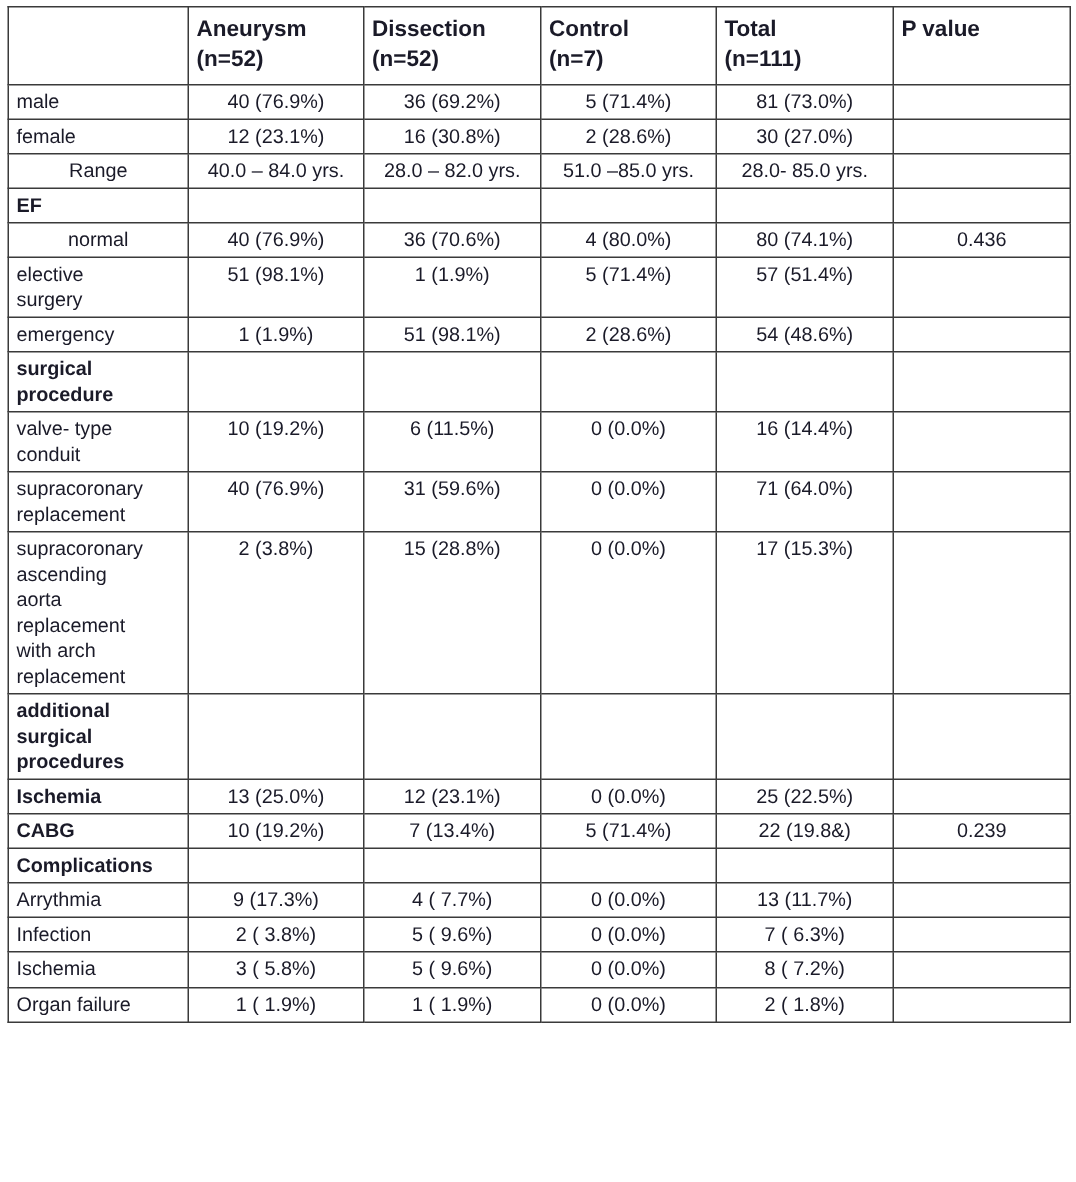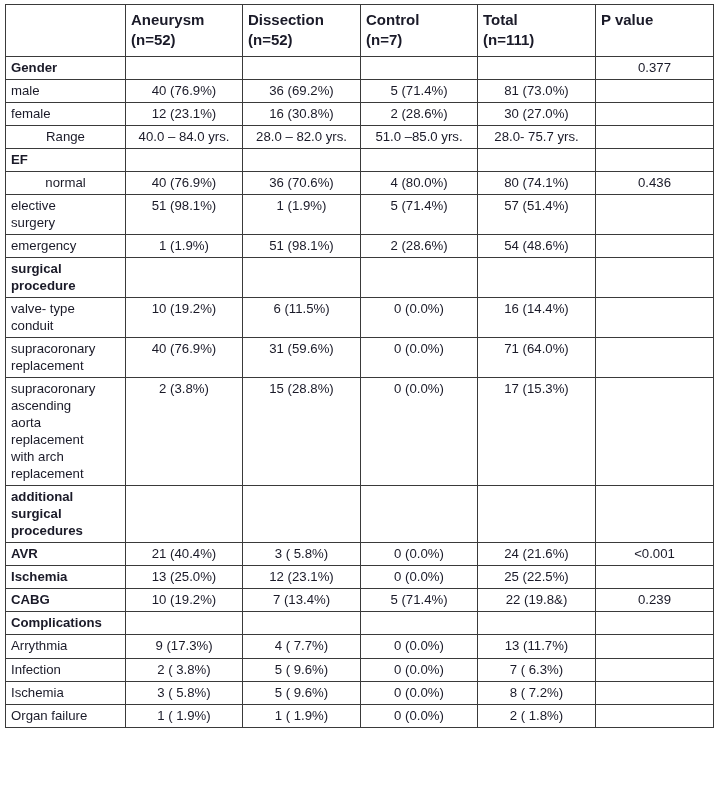--- a/index.html
+++ b/index.html
@@ -77,49 +77,41 @@
 (n=52)</td>
           <td>Dissection
 (n=52)</td>
           <td>Control
 (n=7)</td>
           <td>Total
 (n=111)</td>
           <td>P value</td>
         </tr>
         <tr>
-          <td class="bold">Gender</td>
-          <td class="center"></td>
-          <td class="center"></td>
-          <td class="center"></td>
-          <td class="center"></td>
-          <td class="center">0.377</td>
-        </tr>
-        <tr>
           <td>male</td>
           <td class="center">40 (76.9%)</td>
           <td class="center">36 (69.2%)</td>
           <td class="center">5 (71.4%)</td>
           <td class="center">81 (73.0%)</td>
           <td class="center"></td>
         </tr>
         <tr>
           <td>female</td>
           <td class="center">12 (23.1%)</td>
           <td class="center">16 (30.8%)</td>
           <td class="center">2 (28.6%)</td>
           <td class="center">30 (27.0%)</td>
           <td class="center"></td>
         </tr>
         <tr>
           <td class="indent">Range</td>
           <td class="center">40.0 – 84.0 yrs.</td>
           <td class="center">28.0 – 82.0 yrs.</td>
           <td class="center">51.0 –85.0 yrs.</td>
-          <td class="center">28.0- 75.7 yrs.</td>
+          <td class="center">28.0- 85.0 yrs.</td>
           <td class="center"></td>
         </tr>
         <tr>
           <td class="bold">EF</td>
           <td class="center"></td>
           <td class="center"></td>
           <td class="center"></td>
           <td class="center"></td>
           <td class="center"></td>
         </tr>
@@ -192,28 +184,20 @@
           <td class="bold">additional
 surgical
 procedures</td>
           <td class="center"></td>
           <td class="center"></td>
           <td class="center"></td>
           <td class="center"></td>
           <td class="center"></td>
         </tr>
         <tr>
-          <td class="bold">AVR</td>
-          <td class="center">21 (40.4%)</td>
-          <td class="center">3 (  5.8%)</td>
-          <td class="center">0 (0.0%)</td>
-          <td class="center">24 (21.6%)</td>
-          <td class="center">&lt;0.001</td>
-        </tr>
-        <tr>
           <td class="bold">Ischemia</td>
           <td class="center">13 (25.0%)</td>
           <td class="center">12 (23.1%)</td>
           <td class="center">0 (0.0%)</td>
           <td class="center">25 (22.5%)</td>
           <td class="center"></td>
         </tr>
         <tr>
           <td class="bold">CABG</td>
           <td class="center">10 (19.2%)</td>

